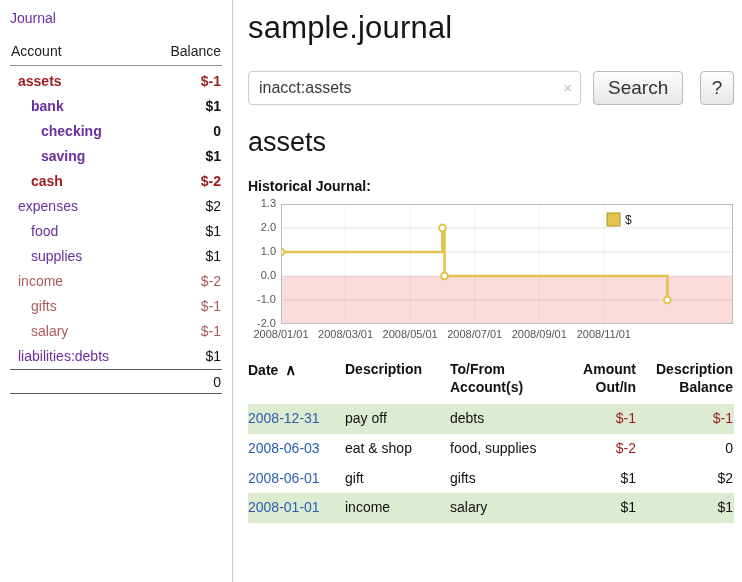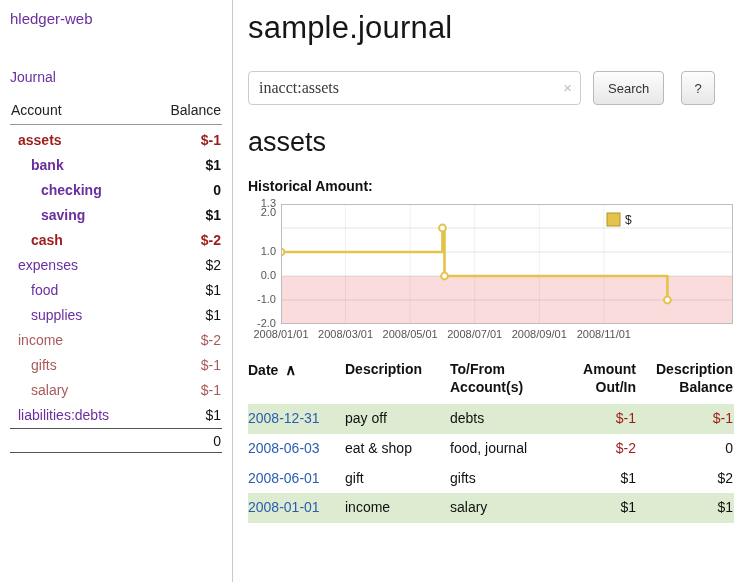--- a/index.html
+++ b/index.html
@@ -49,26 +49,26 @@
   
   .main { position: absolute; left: 233px; top: 0; width: 509px; height: 100%; padding: 6px 8px 0 15px; }
   .page-title { font-size: 31px; font-weight: 400; color: #161616; margin-top: 4px; letter-spacing: 0.2px; }
 
   .search-row { display: flex; align-items: center; margin-top: 25px; }
   .search-box { position: relative; }
   .search-input {
     width: 333px; height: 34px; font-size: 16px; color: #3a3a3a;
     padding: 4px 28px 4px 10px;
     border: 1px solid #ccc; border-radius: 4px;
-    font-family: Liberation Serif, serif;
+    font-family: Liberation Sans, sans-serif;
     outline: none;
   }
   .clear-icon { position: absolute; right: 9px; top: 8px; font-size: 15px; color: #bfbfbf; cursor: pointer; }
   .btn {
-    height: 34px; font-size: 13px; color: #333;
+    height: 34px; font-size: 19px; color: #333;
     border: 1px solid #b9b9b9; border-radius: 4px;
     background: linear-gradient(#fdfdfd, #e7e7e7);
     padding: 0 14px; cursor: pointer;
     font-family: "Liberation Sans", sans-serif;
   }
   .search-btn { margin-left: 12px; }
   .help-btn { margin-left: 17px; width: 34px; padding: 0; }
 
   .account-heading { font-size: 27px; font-weight: 400; color: #161616; margin-top: 22px; }
   .section-heading { font-size: 14px; font-weight: bold; color: #111; margin-top: 20px; }
@@ -87,21 +87,20 @@
   .register th:last-child, .register td:last-child { padding-right: 1px; }
   tr.shaded { background: var(--row-green); }
   .datelink { color: var(--link-blue); white-space: nowrap; }
   .neg { color: var(--neg-red); }
   .sort { margin-left: 7px; font-weight: bold; font-size: 15px; }
 </style>
 </head>
 <body>
 
 <div class="sidebar">
-  <a href="#" class="app-title">hledger-web</a>
   <a href="#" class="nav-link">Journal</a>
   <div class="acct-header">
     <span>Account</span>
     <span>Balance</span>
   </div>
   <div>
       <div class="srow">
         <a href="#" class="nm i0 b c-red">assets</a>
         <span class="bal b c-red">$-1</span>
       </div>
@@ -161,26 +160,26 @@
   <div class="search-row">
     <div class="search-box">
       <input class="search-input" type="text" value="inacct:assets" style="">
       <span class="clear-icon">×</span>
     </div>
     <button class="btn search-btn">Search</button>
     <button class="btn help-btn">?</button>
   </div>
 
   <h2 class="account-heading">assets</h2>
-  <div class="section-heading">Historical Amount:</div>
+  <div class="section-heading">Historical Journal:</div>
 
   <div class="chart-wrap">
     <div>
         <div class="ylabel" style="top: -5px;">1.3</div>
-        <div class="ylabel" style="top: 4px;">2.0</div>
+        <div class="ylabel" style="top: 19px;">2.0</div>
         <div class="ylabel" style="top: 43px;">1.0</div>
         <div class="ylabel" style="top: 67px;">0.0</div>
         <div class="ylabel" style="top: 91px;">-1.0</div>
         <div class="ylabel" style="top: 115px;">-2.0</div>
       </div>
     <div class="chart-plot"><svg width="452" height="120">
           <rect x="0" y="72" width="452" height="48" fill="#fbdcdc"></rect>
           <line x1="0" y1="24" x2="452" y2="24" stroke="rgba(0,0,0,0.10)"></line>
           <line x1="0" y1="48" x2="452" y2="48" stroke="rgba(0,0,0,0.10)"></line>
           <line x1="0" y1="72" x2="452" y2="72" stroke="rgba(0,0,0,0.10)"></line>
@@ -232,21 +231,21 @@
         <tr class="shaded">
           <td><a href="#" class="datelink">2008-12-31</a></td>
           <td>pay off</td>
           <td>debts</td>
           <td class="num neg">$-1</td>
           <td class="num neg">$-1</td>
         </tr>
         <tr>
           <td><a href="#" class="datelink">2008-06-03</a></td>
           <td>eat &amp; shop</td>
-          <td>food, journal</td>
+          <td>food, supplies</td>
           <td class="num neg">$-2</td>
           <td class="num">0</td>
         </tr>
         <tr>
           <td><a href="#" class="datelink">2008-06-01</a></td>
           <td>gift</td>
           <td>gifts</td>
           <td class="num">$1</td>
           <td class="num">$2</td>
         </tr>

